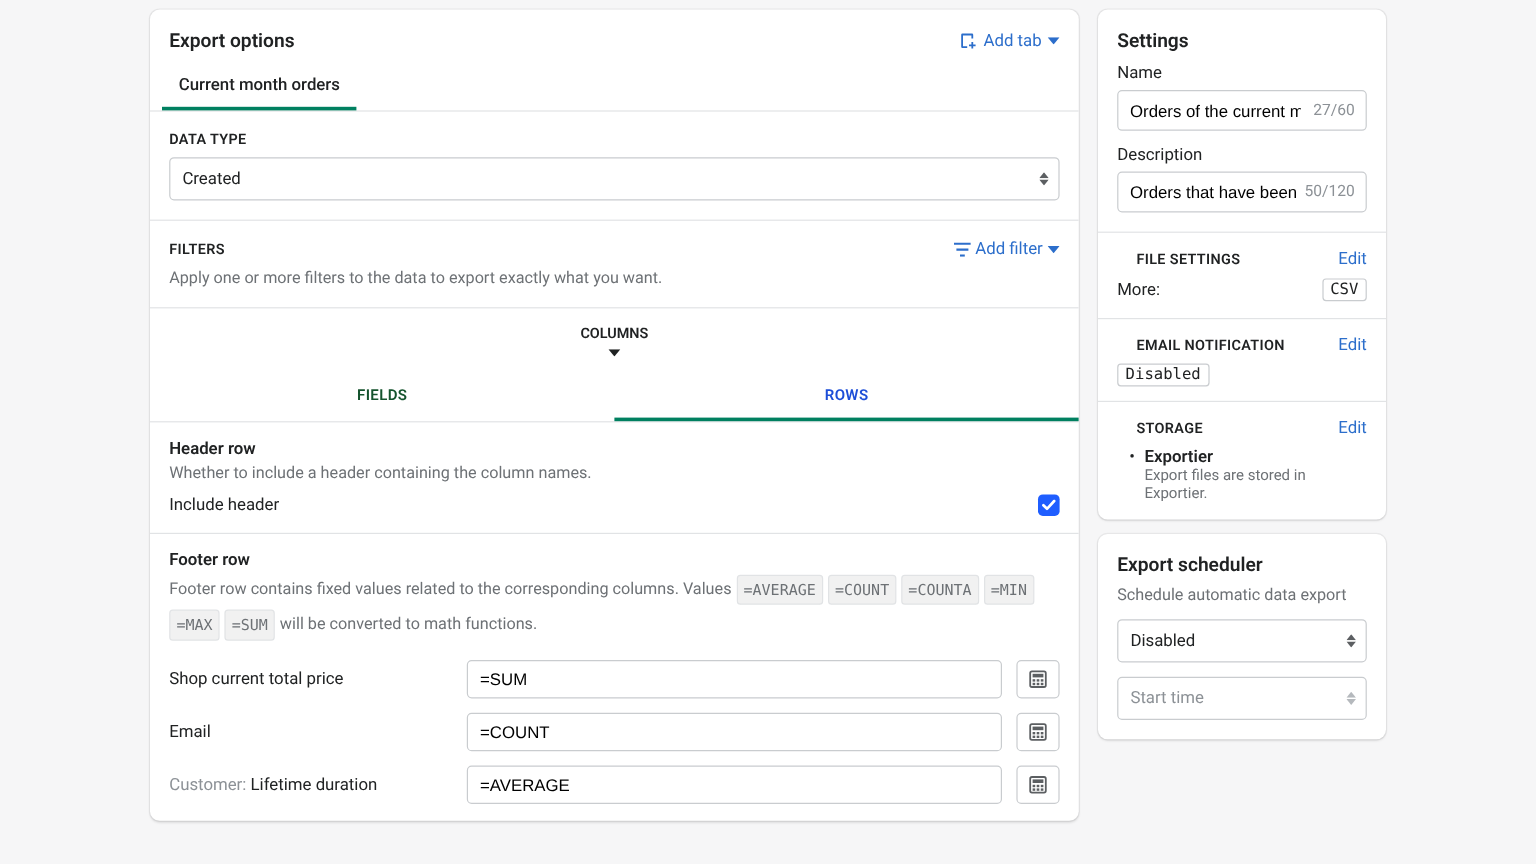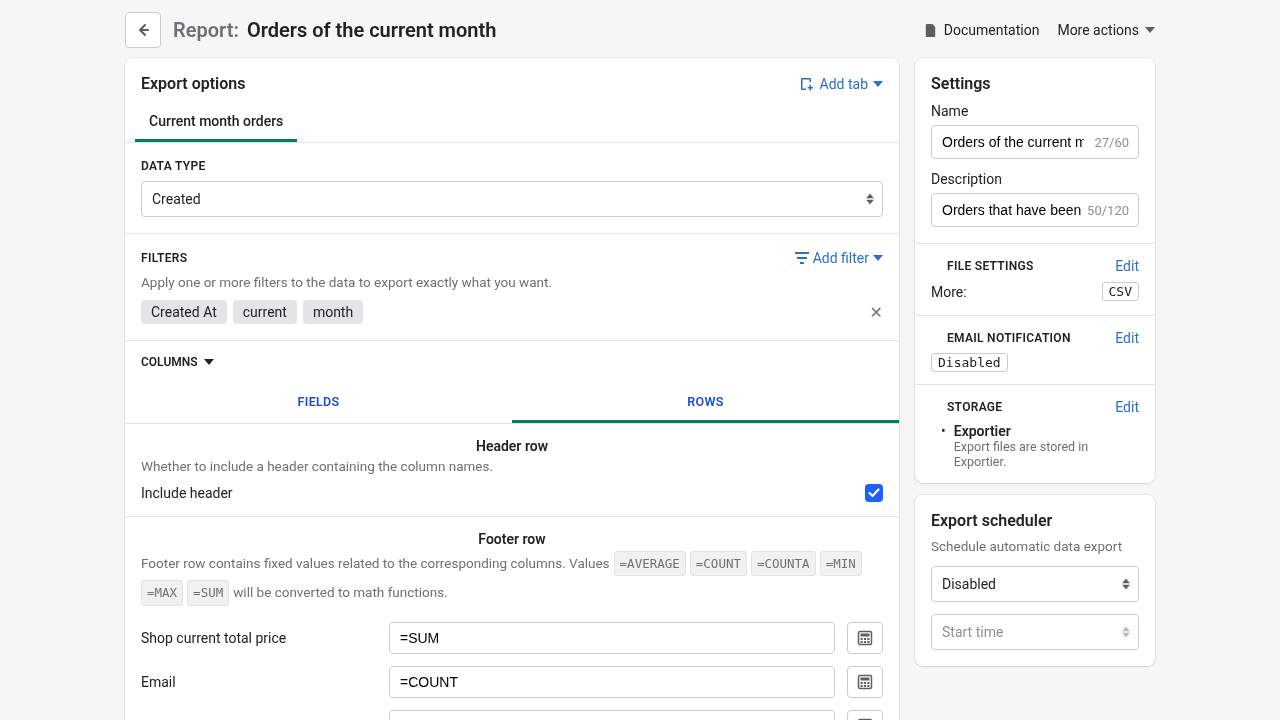--- a/index.html
+++ b/index.html
@@ -26,26 +26,26 @@
 .tab.active { color: #202223; font-weight: 500; border-bottom: 3px solid #008060; }
 .section-label { font-size: 12px; font-weight: 600; color: #202223; letter-spacing: 0.3px; }
 .select { width: 100%; height: 36px; border: 1px solid #c9cccf; border-radius: 4px; padding: 0 30px 0 10px; display: flex; align-items: center; margin-top: 8px; position: relative; cursor: pointer; }
 .chevud { position: absolute; right: 8px; top: 50%; transform: translateY(-50%); display: flex; flex-direction: column; gap: 1px; }
 .filter-head { display: flex; align-items: center; }
 .add-filter { margin-left: auto; display: flex; align-items: center; gap: 4px; color: #2c6ecb; cursor: pointer; }
 .muted { color: #6d7175; font-size: 13.5px; }
 .chips { display: flex; gap: 6px; margin-top: 10px; align-items: center; }
 .chip { background: #e4e5e7; border-radius: 4px; padding: 4px 10px; font-size: 14px; }
 .x-close { margin-left: auto; color: #6d7175; cursor: pointer; font-size: 16px; }
-.columns-toggle { padding: 14px 16px; font-size: 12px; font-weight: 600; display: flex; align-items: center; gap: 6px; cursor: pointer; }
+.columns-toggle { padding: 14px 16px; font-size: 12px; font-weight: 600; display: flex; align-items: center; gap: 6px; cursor: pointer; flex-direction: column; }
 .subtabs { display: flex; border-bottom: 1px solid #e1e3e5; }
-.subtab { flex: 1; text-align: center; padding: 11px 0; font-size: 12.5px; font-weight: 600; color: #1d4ed8; cursor: pointer; letter-spacing: 0.3px; }
+.subtab { flex: 1; text-align: center; padding: 11px 0; font-size: 12.5px; font-weight: 600; color: #14532d; cursor: pointer; letter-spacing: 0.3px; }
 .subtab.active { color: #1d4ed8; border-bottom: 3px solid #008060; text-align: center; }
 .row-block { padding: 14px 16px; }
-.row-title { font-weight: 600; margin-bottom: 4px; text-align: center; }
+.row-title { font-weight: 600; margin-bottom: 4px; }
 .include-row { display: flex; align-items: center; margin-top: 10px; }
 .checkbox { width: 18px; height: 18px; border-radius: 4px; background: #1f5eff; display: flex; align-items: center; justify-content: center; margin-left: auto; }
 .code-chip { background: #f1f1f1; border: 1px solid #e1e3e5; border-radius: 3px; padding: 1px 5px; font-family: ui-monospace, Menlo, monospace; font-size: 12.5px; }
 .footer-funcs { display: flex; flex-wrap: wrap; gap: 4px; align-items: center; margin-top: 2px; line-height: 1.7; }
 .footer-rows { display: flex; flex-direction: column; gap: 12px; margin-top: 16px; }
 .footer-row { display: flex; align-items: center; gap: 12px; }
 .footer-label { flex: 0 0 236px; font-size: 14px; }
 .footer-input { flex: 1; height: 32px; border: 1px solid #c9cccf; border-radius: 4px; padding: 0 10px; font-size: 14px; }
 .calc-btn { width: 36px; height: 32px; border: 1px solid #c9cccf; border-radius: 4px; background: #fff; display: flex; align-items: center; justify-content: center; cursor: pointer; }
 .side-title { font-size: 16px; font-weight: 600; padding: 16px 16px 0 16px; }
@@ -62,43 +62,20 @@
 .bullet { font-size: 14px; font-weight: 600; }
 .bullet-line { display: flex; gap: 8px; align-items: flex-start; }
 .sched-desc { padding: 0 16px; color: #6d7175; font-size: 13.5px; }
 .sched-body { padding: 12px 16px 16px 16px; display: flex; flex-direction: column; gap: 12px; }
 svg { display: block; }
 </style>
 </head>
 <body>
 
 <div class="container">
-  <div class="topbar">
-    <div class="back">
-      <svg width="16" height="16" viewBox="0 0 16 16">
-          <path fill="none" stroke="#5c5f62" stroke-width="2" stroke-linecap="round" stroke-linejoin="round" d="M10 3 5 8l5 5M5 8h8"></path>
-        </svg>
-    </div>
-    <span class="title-prefix">Report:</span>
-    <span class="title-main">Orders of the current month</span>
-    <div class="top-actions">
-      <div class="doc-link">
-        <svg width="15" height="15" viewBox="0 0 16 16">
-            <path fill="#5c5f62" d="M4 1h6l3 3v10a1 1 0 0 1-1 1H4a1 1 0 0 1-1-1V2a1 1 0 0 1 1-1zm1 5h6v1.2H5V6zm0 2.4h6v1.2H5V8.4zm0 2.4h4v1.2H5v-1.2z"></path>
-          </svg>
-        <span>Documentation</span>
-      </div>
-      <div class="more-actions">
-        <span>More actions</span>
-        <svg width="10" height="6" viewBox="0 0 10 6">
-            <path fill="#5c5f62" d="M0 0h10L5 6z"></path>
-          </svg>
-      </div>
-    </div>
-  </div>
 
   <div class="layout">
     <div class="main">
       <div class="card">
         <div class="export-head">
           <div class="export-title">Export options</div>
           <div class="add-tab">
             <svg width="16" height="16" viewBox="0 0 16 16">
                 <path fill="#2c6ecb" d="M3 2h8a1 1 0 0 1 1 1v3h-1.5V3.5h-7v9H7V14H3a1 1 0 0 1-1-1V3a1 1 0 0 1 1-1z"></path>
                 <path fill="#2c6ecb" d="M12 9v2h2v1.5h-2v2h-1.5v-2h-2V11h2V9z"></path>
@@ -136,26 +113,20 @@
               <svg width="14" height="12" viewBox="0 0 14 12">
                   <path fill="#2c6ecb" d="M0 0h14v2H0zM2 5h10v2H2zM5 10h4v2H5z"></path>
                 </svg>
               <span>Add filter</span>
               <svg width="10" height="6" viewBox="0 0 10 6">
                   <path fill="#2c6ecb" d="M0 0h10L5 6z"></path>
                 </svg>
             </div>
           </div>
           <div class="muted" style="margin-top:8px">Apply one or more filters to the data to export exactly what you want.</div>
-          <div class="chips" id="chips-row">
-            <span class="chip">Created At</span>
-              <span class="chip">current</span>
-              <span class="chip">month</span>
-              <span class="x-close">✕</span>
-          </div>
         </div>
 
         <div class="card-sep columns-toggle">
           <span>COLUMNS</span>
           <svg width="10" height="6" viewBox="0 0 10 6">
               <path fill="#202223" d="M0 0h10L5 6z"></path>
             </svg>
         </div>
 
         <div class="subtabs">

